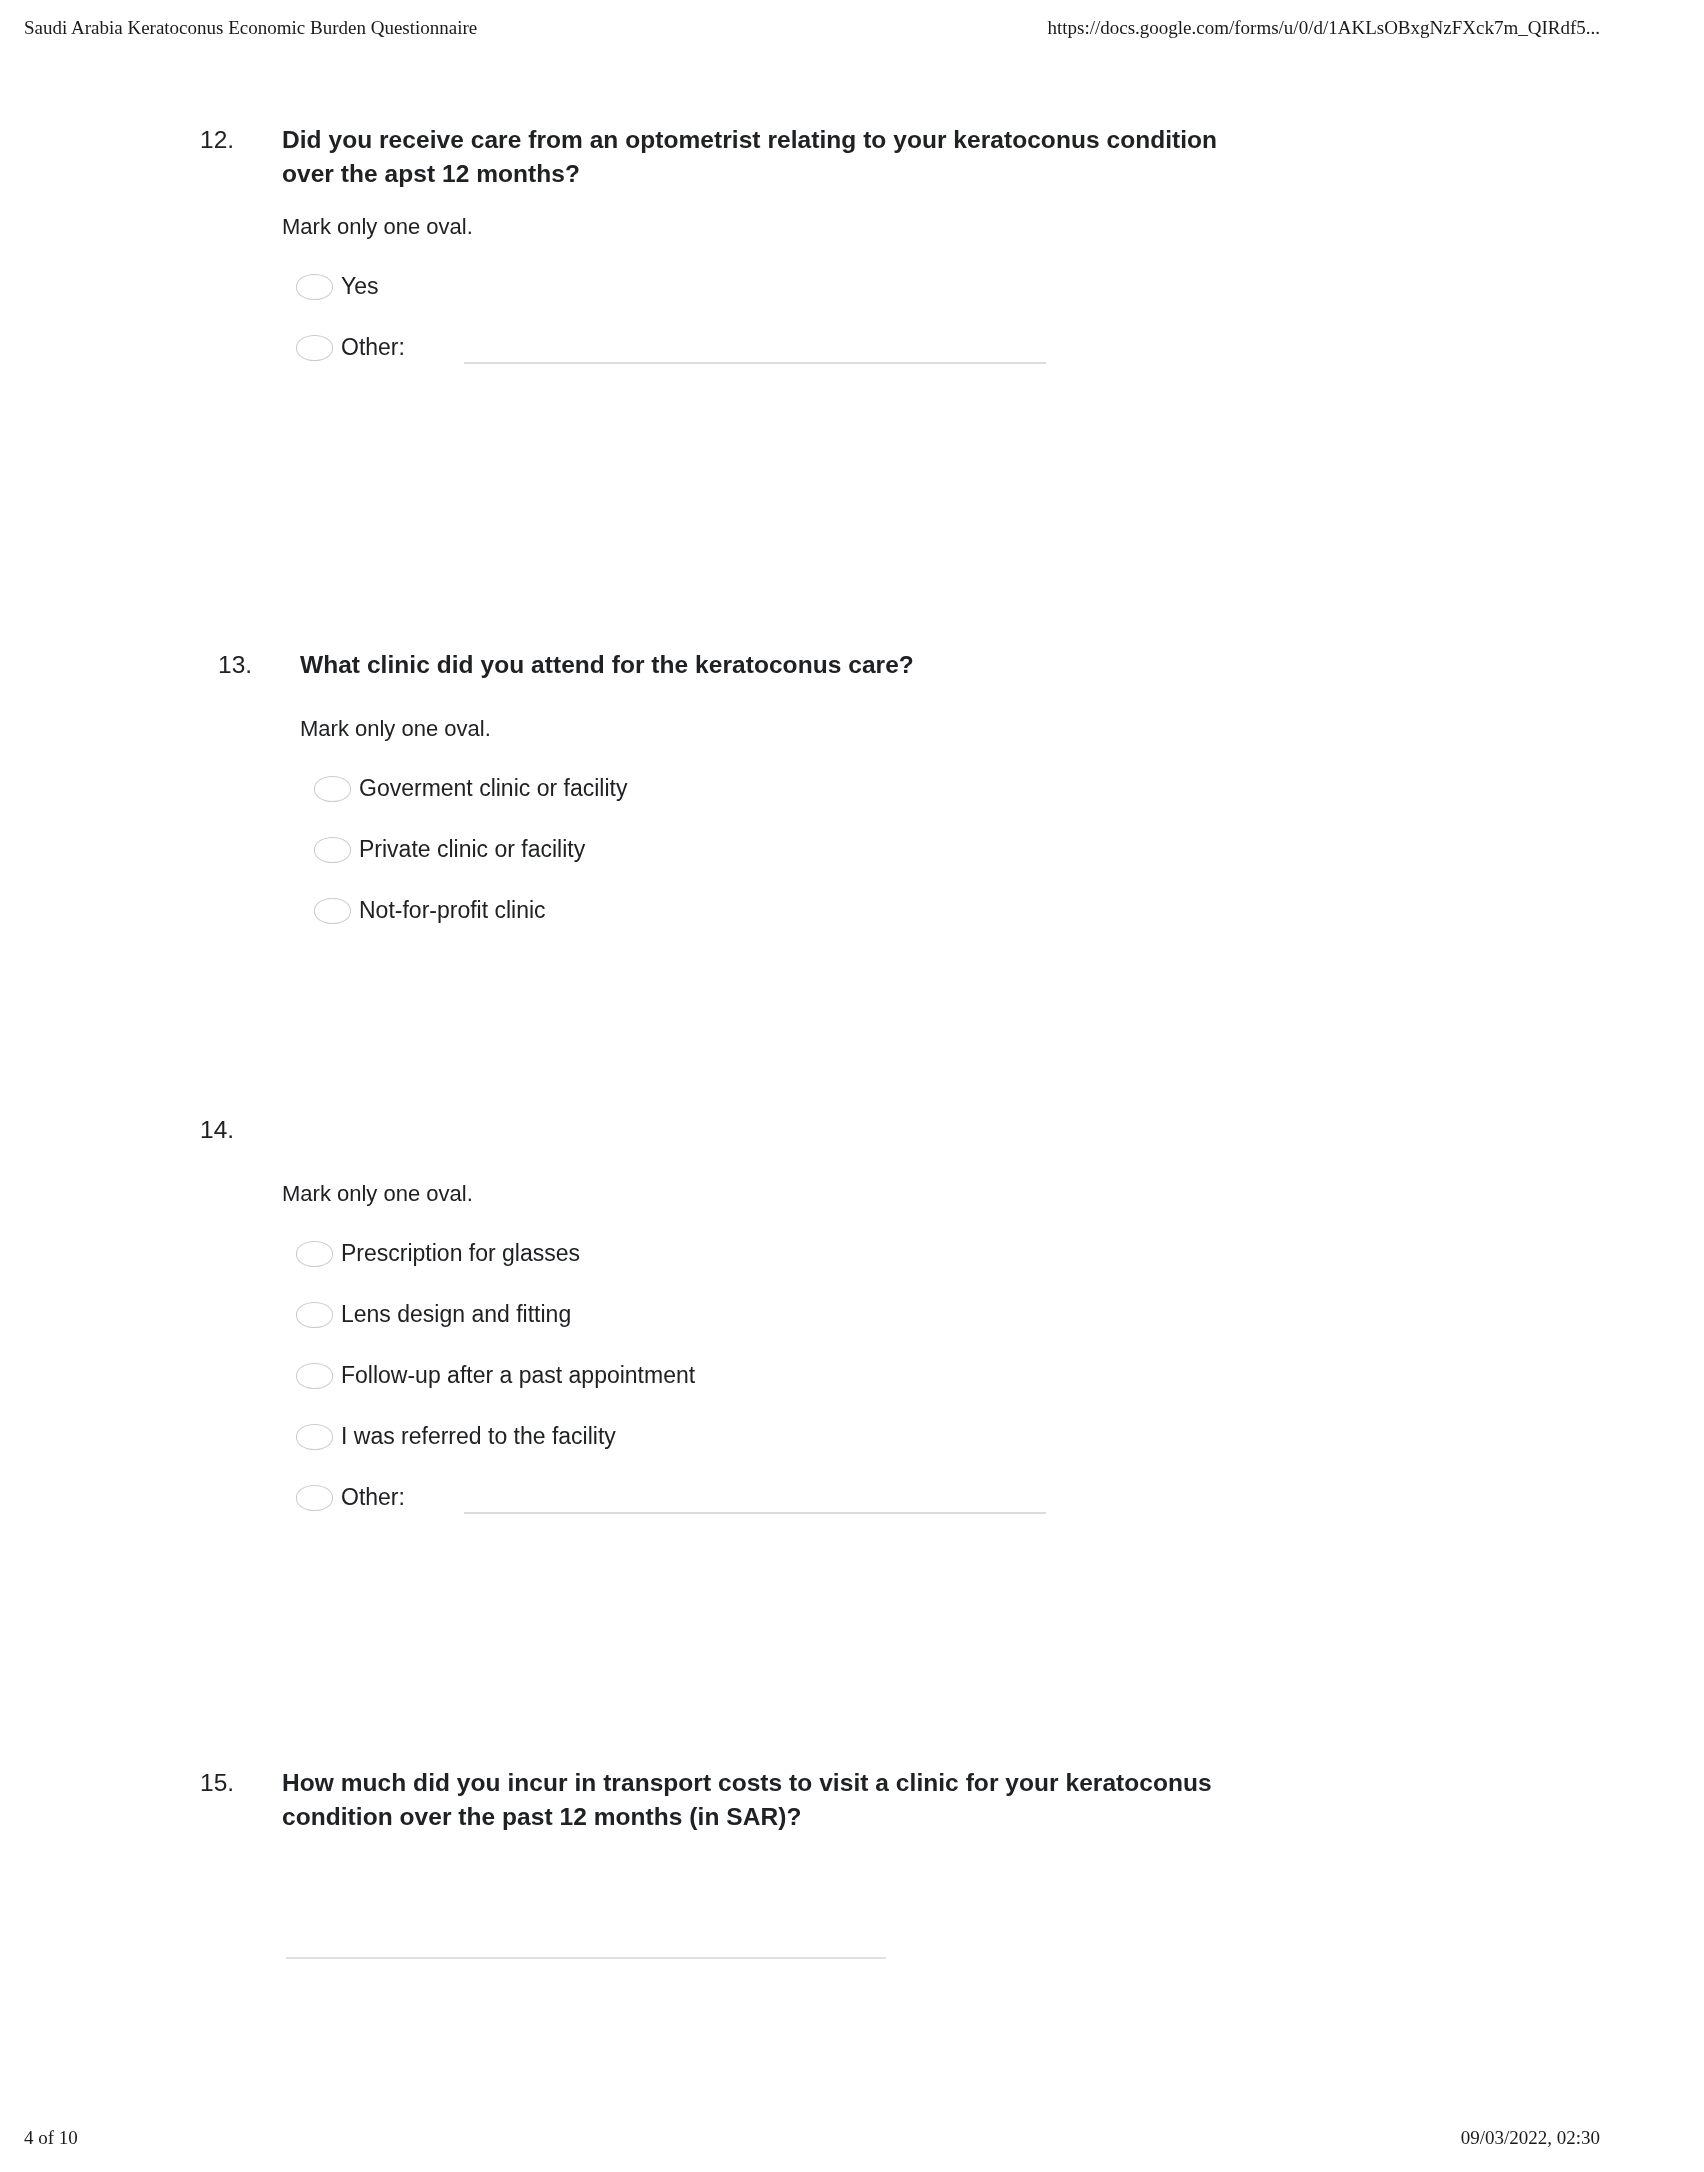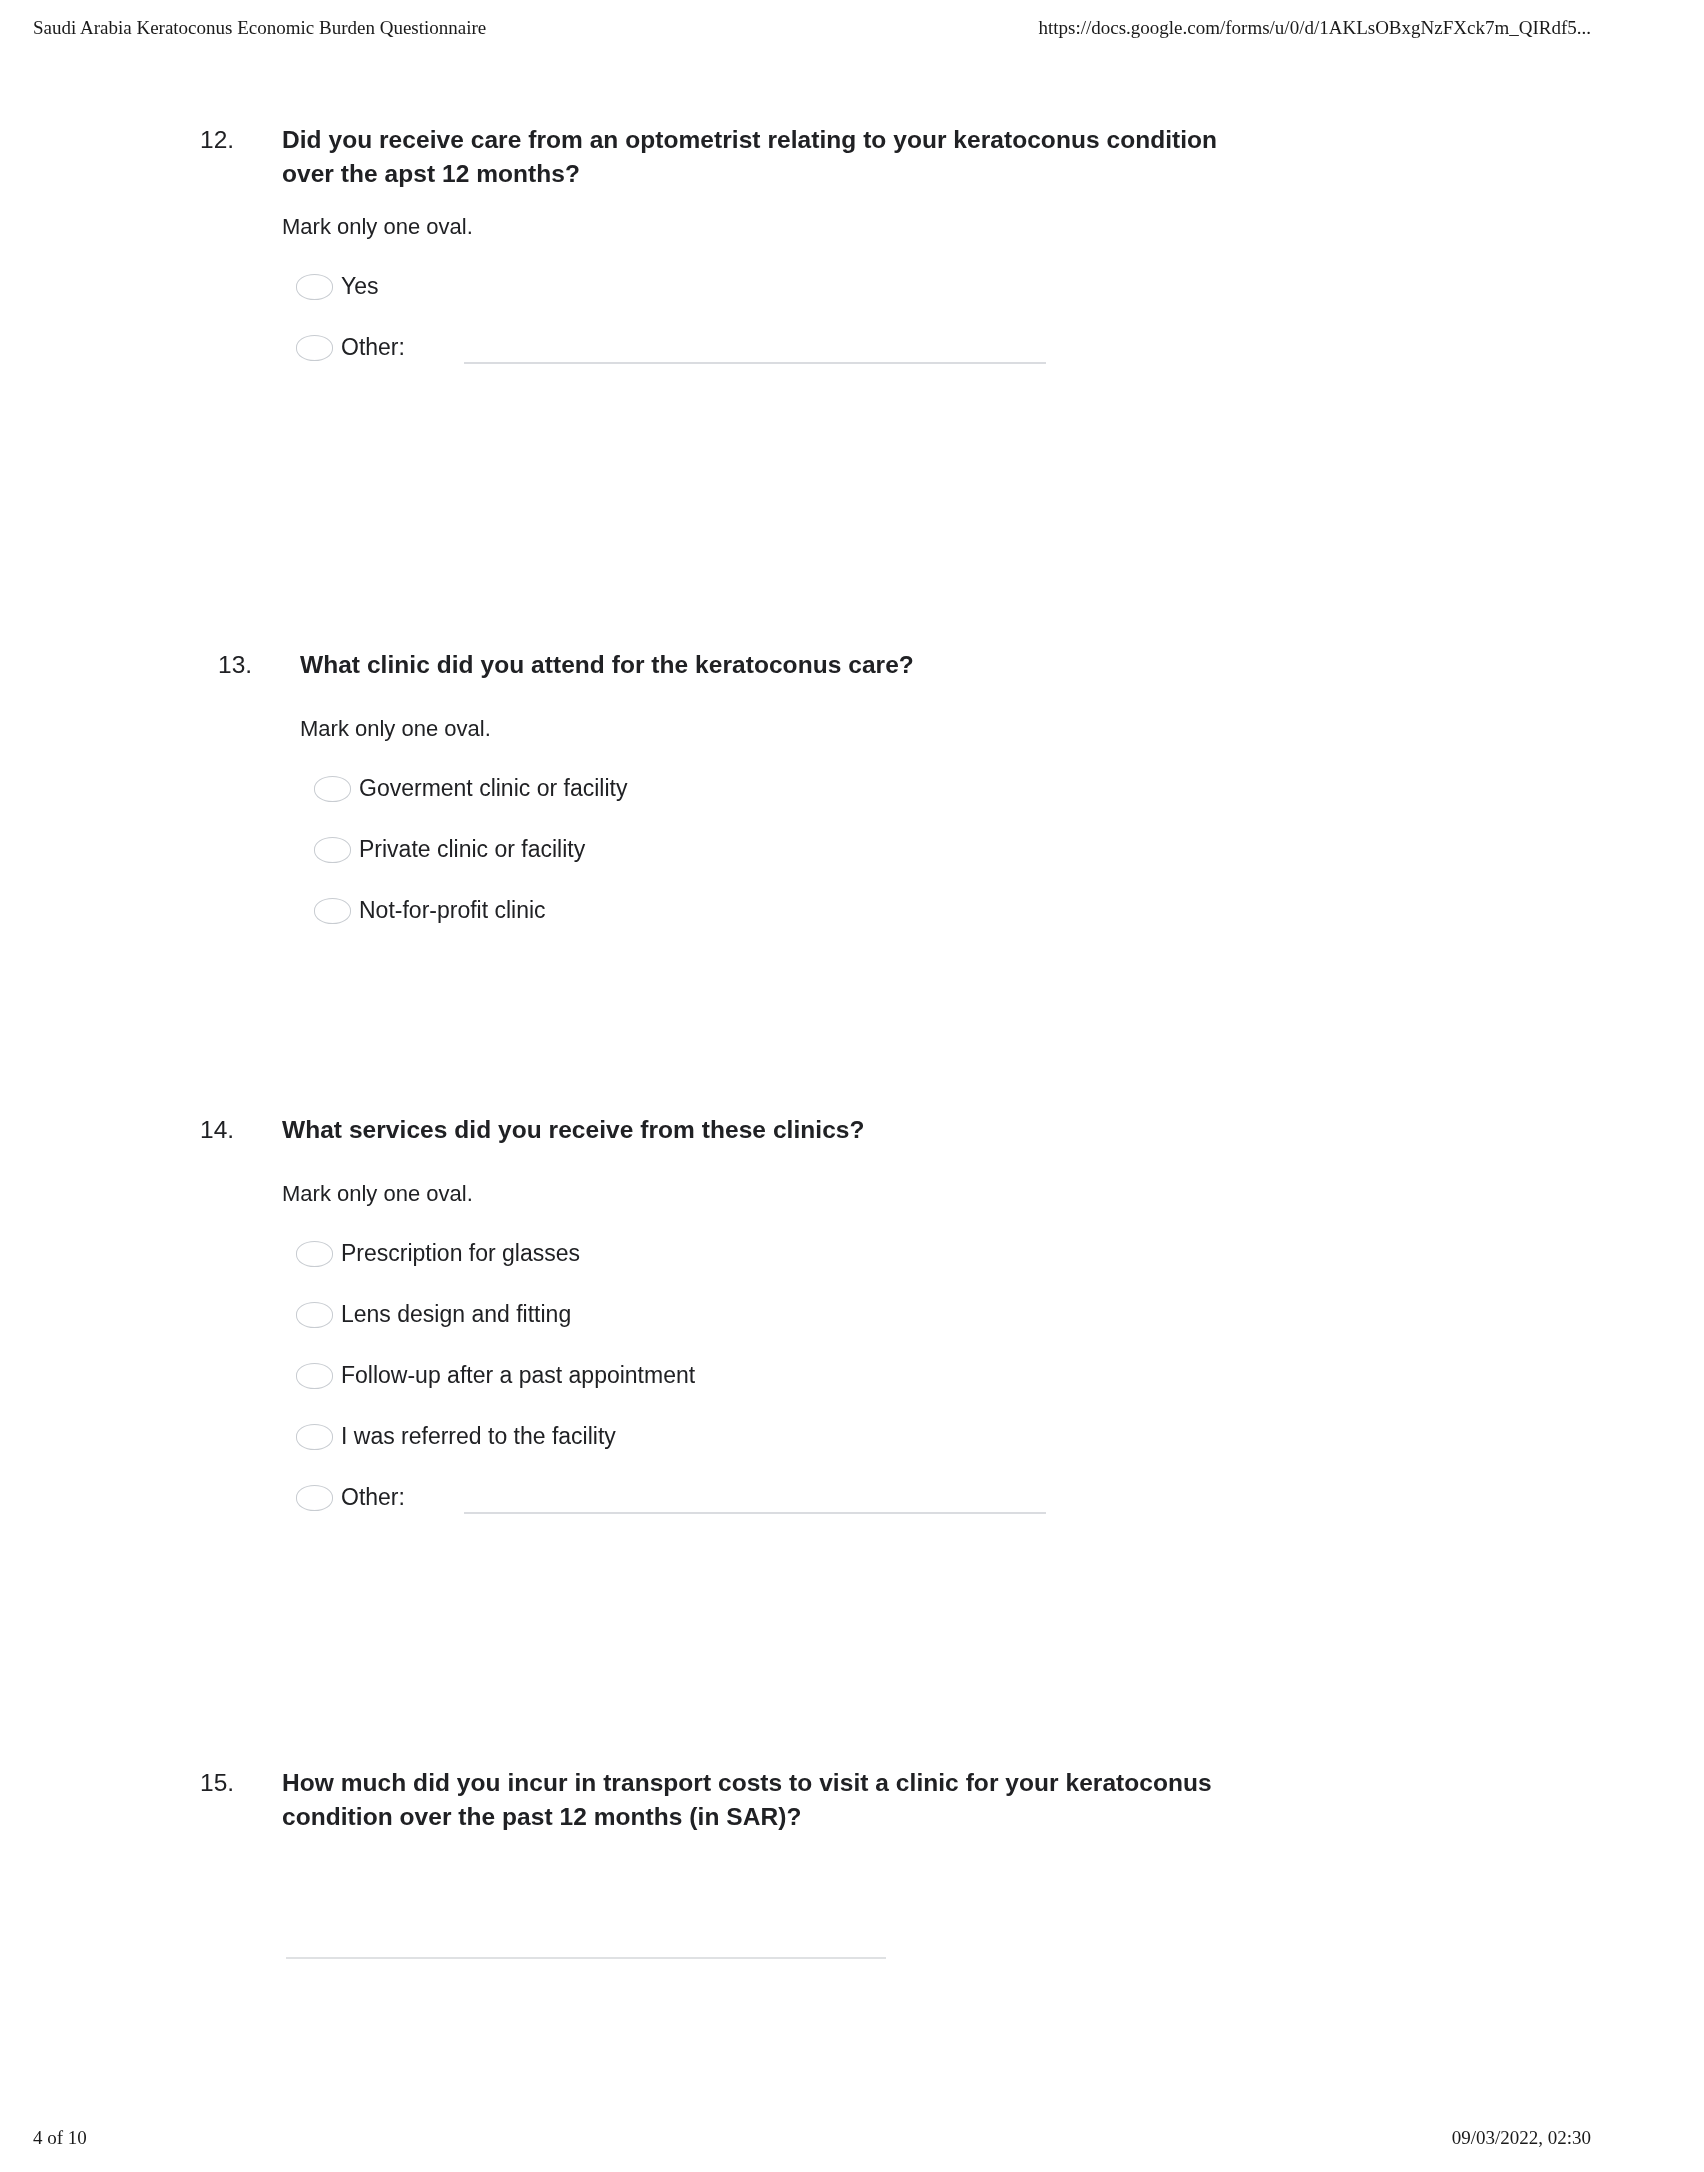--- a/index.html
+++ b/index.html
@@ -20,21 +20,21 @@
     position: absolute;
     left: 0;
     width: 1624px;
     font-family: "Liberation Serif", serif;
     font-size: 19px;
     color: #1a1a1a;
     display: flex;
     justify-content: space-between;
     align-items: baseline;
     box-sizing: border-box;
-    padding: 0 33px;
+    padding: 0 24px;
     white-space: nowrap;
   }
   .print-header { top: 17.3px; }
   .print-footer { top: 2127px; }
   .print-chrome .left  { text-align: left; }
   .print-chrome .right { text-align: right; }
 
   
   .form-body {
     position: absolute;
@@ -175,21 +175,20 @@
       <div class="option-row">
         <span class="oval"></span>
         <span class="option-label">Not-for-profit clinic</span>
       </div>
     </div>
   </div>
 
   <div class="question-block" style="top:1113px;">
     <div class="q-row">
       <div class="q-number">14.</div>
-      <div class="q-text">What services did you receive from these clinics?</div>
     </div>
     <div class="q-help" style="top:66px;">Mark only one oval.</div>
 
     <div class="options" style="top:118px;">
       <div class="option-row">
         <span class="oval"></span>
         <span class="option-label">Prescription for glasses</span>
       </div>
       <div class="option-row">
         <span class="oval"></span>

